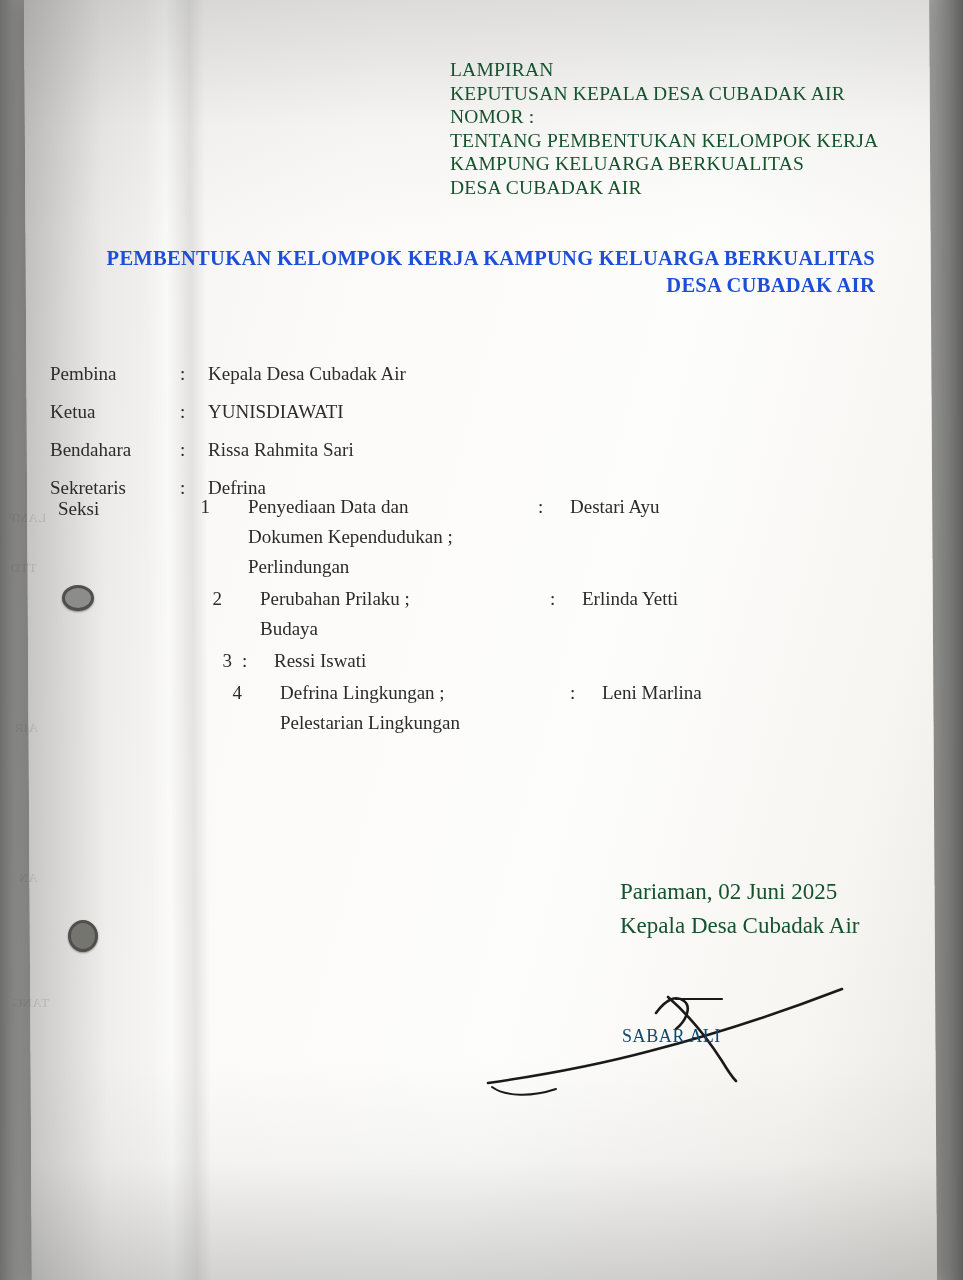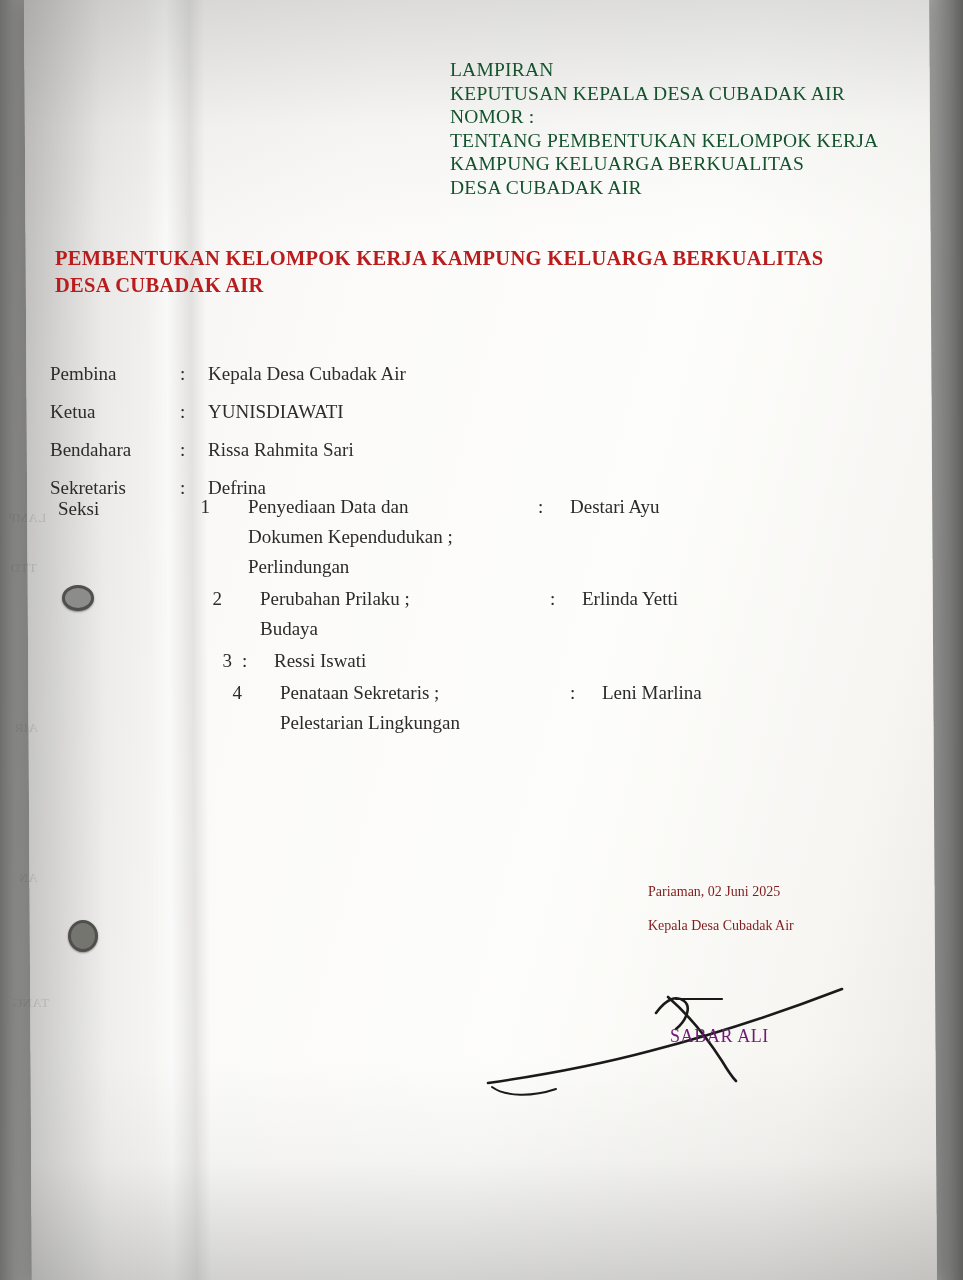--- a/index.html
+++ b/index.html
@@ -102,26 +102,26 @@
     letter-spacing: .2px;
     color: #14532d;
   }
   .header-block div { white-space: nowrap; }
 
   .title {
     position: absolute;
     left: 55px;
     top: 245px;
     width: 820px;
-    text-align: left;
+    text-align: right;
     font-weight: bold;
     font-size: 20.5px;
     line-height: 27px;
     letter-spacing: .3px;
-    color: #b91c1c;
+    color: #1d4ed8;
   }
 
   .roster {
     position: absolute;
     left: 50px;
     top: 358px;
     width: 860px;
     font-size: 19px;
     color: #2c2c2c;
   }
@@ -179,34 +179,33 @@
   }
 
   
   .seksi-item.i1 { margin-left: 0px; }
   .seksi-item.i2 { margin-left: 12px; }
   .seksi-item.i3 { margin-left: 22px; }
   .seksi-item.i4 { margin-left: 32px; }
 
   .signature-block {
     position: absolute;
-    left: 648px;
+    left: 620px;
     top: 875px;
-    font-size: 14px;
+    font-size: 23px;
     line-height: 34px;
-    color: #7f1d1d;
+    color: #14532d;
   }
   .sign-name {
     position: absolute;
     left: 622px;
     top: 1026px;
     font-size: 18px;
     letter-spacing: .6px;
-    color: #701a75;
-    margin-left: 48px;
+    color: #0c4a6e;
   }
   .sign-svg {
     position: absolute;
     left: 470px;
     top: 955px;
     pointer-events: none;
   }
 </style>
 </head>
 <body>
@@ -300,21 +299,21 @@
 
         <div class="seksi-item i3">
           <span class="num">3</span>
           <span class="sep">:</span>
           <span class="person">Ressi Iswati</span>
         </div>
 
         <div class="seksi-item i4">
           <span class="num">4</span>
           <span class="task">
-            <span class="l1">Penataan Sekretaris ;</span>
+            <span class="l1">Defrina Lingkungan ;</span>
             <span class="l2">Pelestarian Lingkungan</span>
           </span>
           <span class="sep">:</span>
           <span class="person">Leni Marlina</span>
         </div>
 
       </div>
     </div>
 
     <div class="signature-block">

